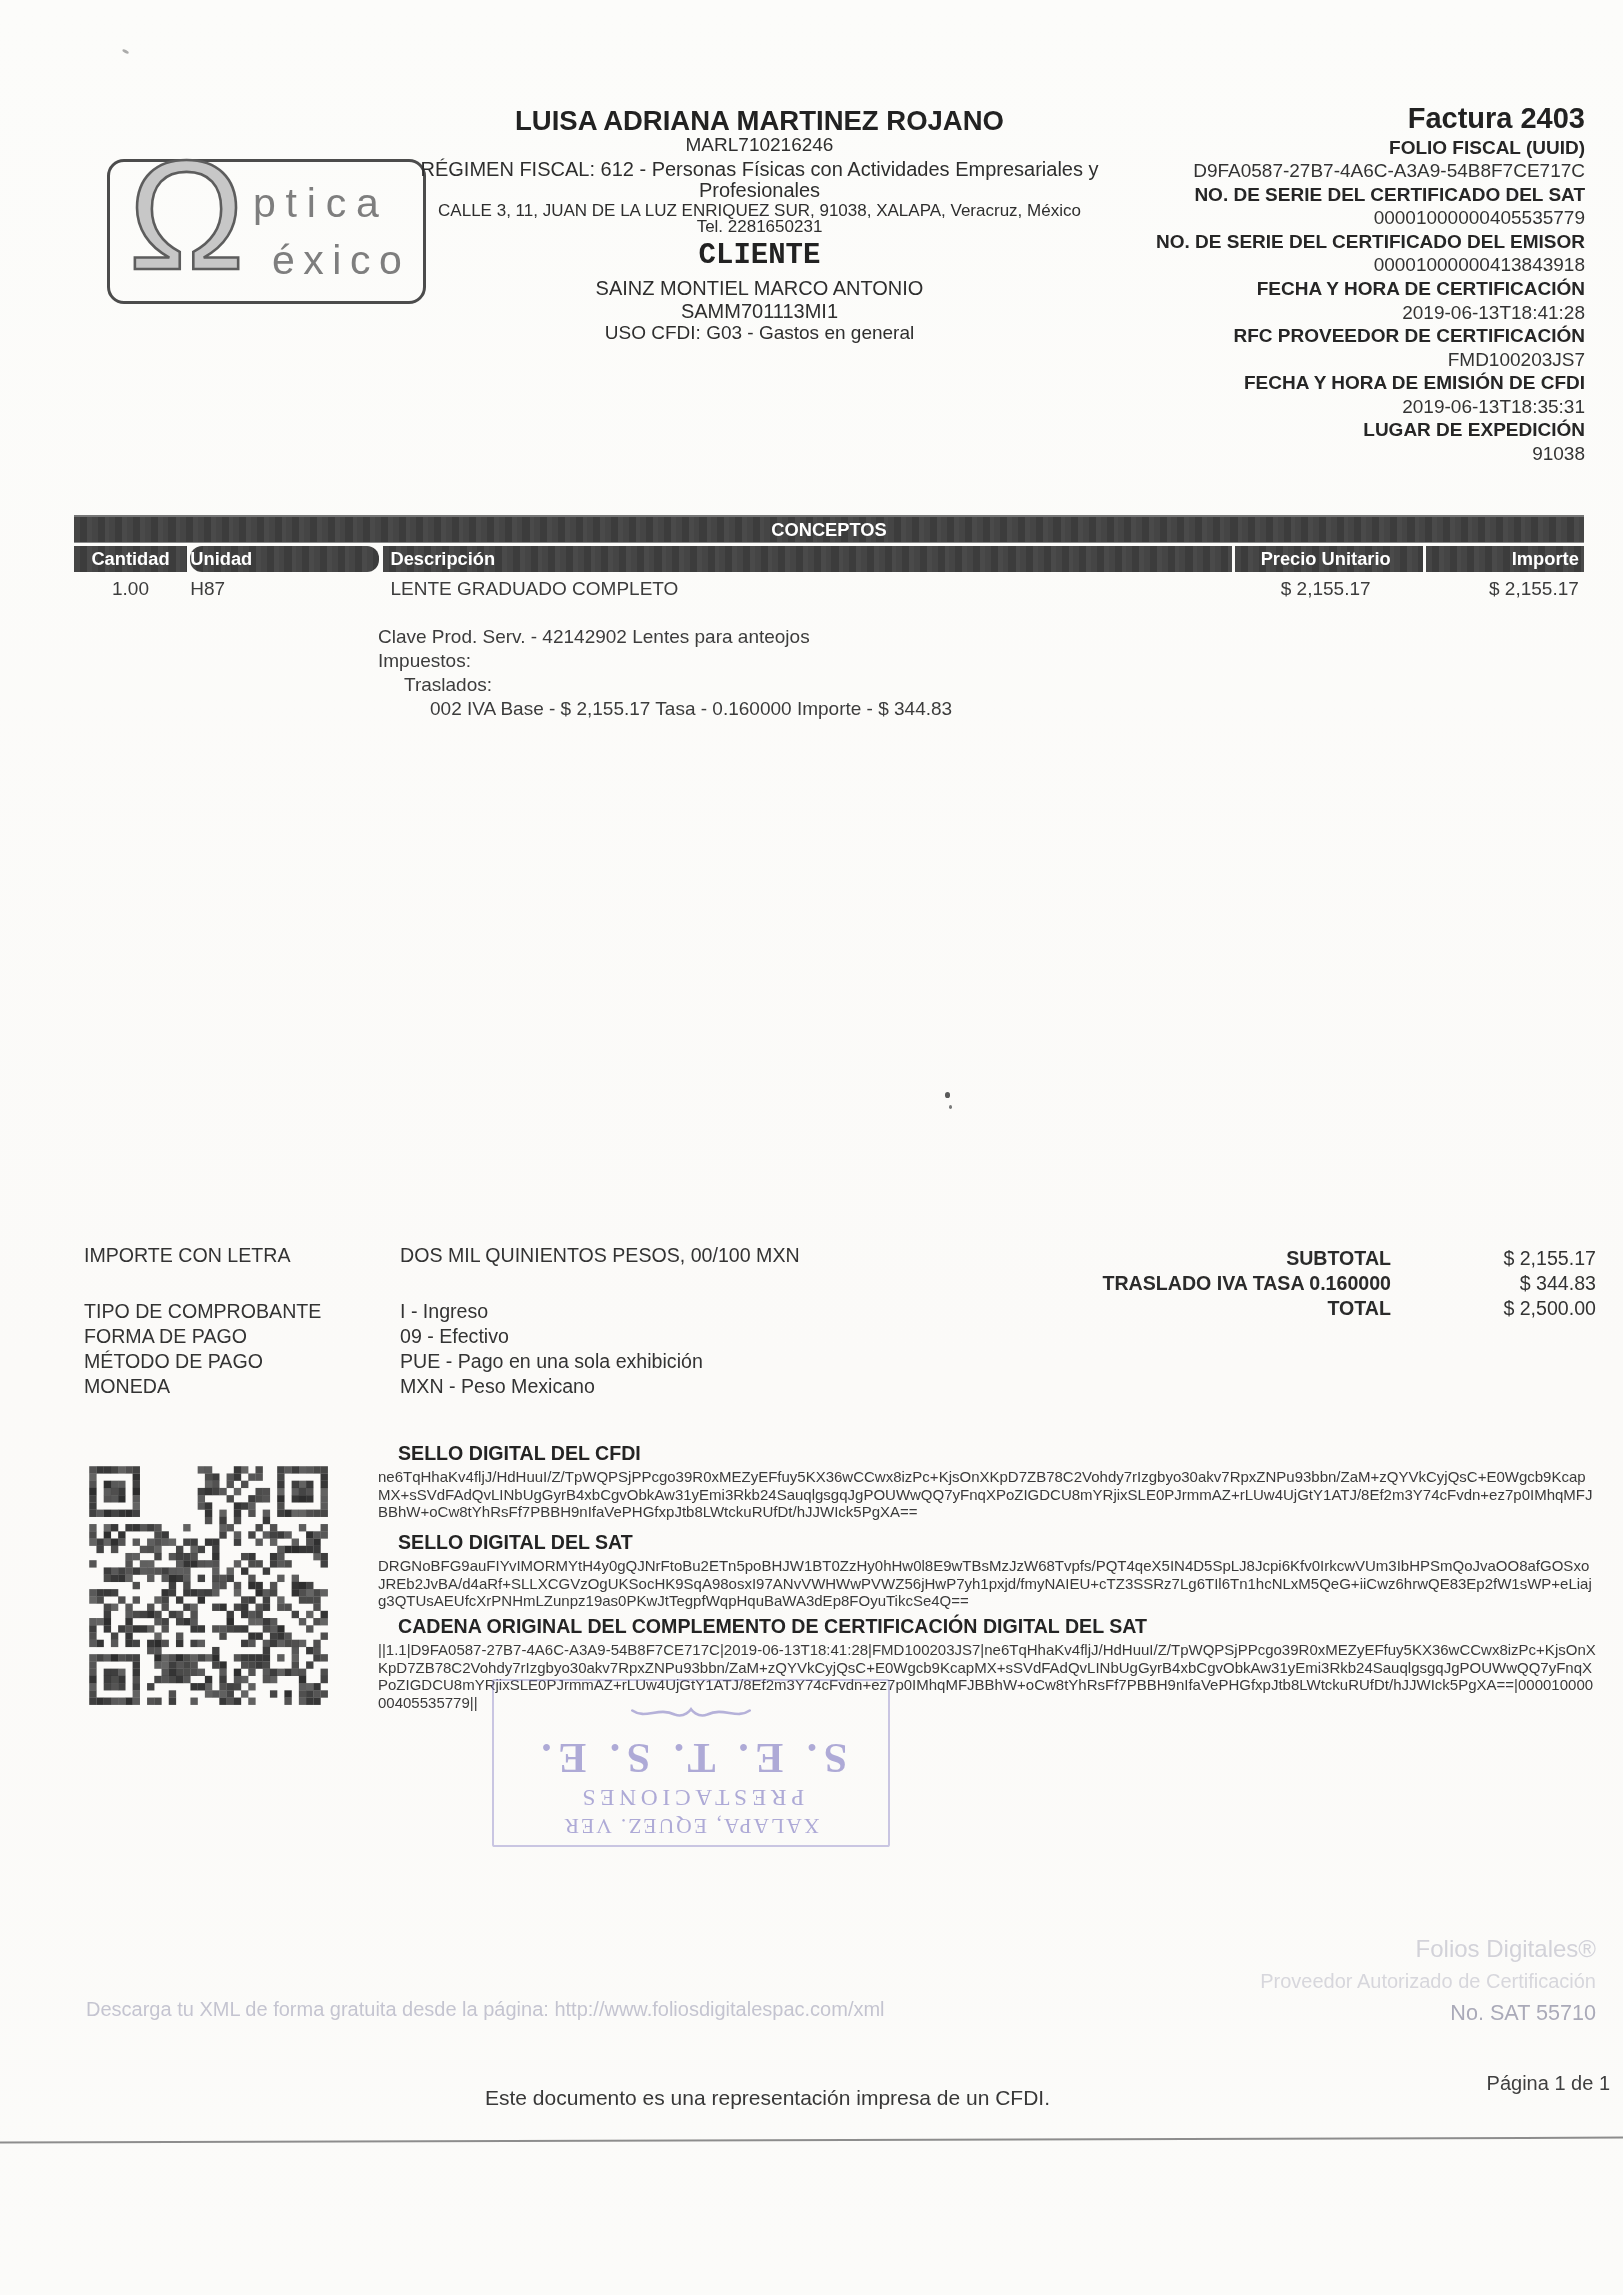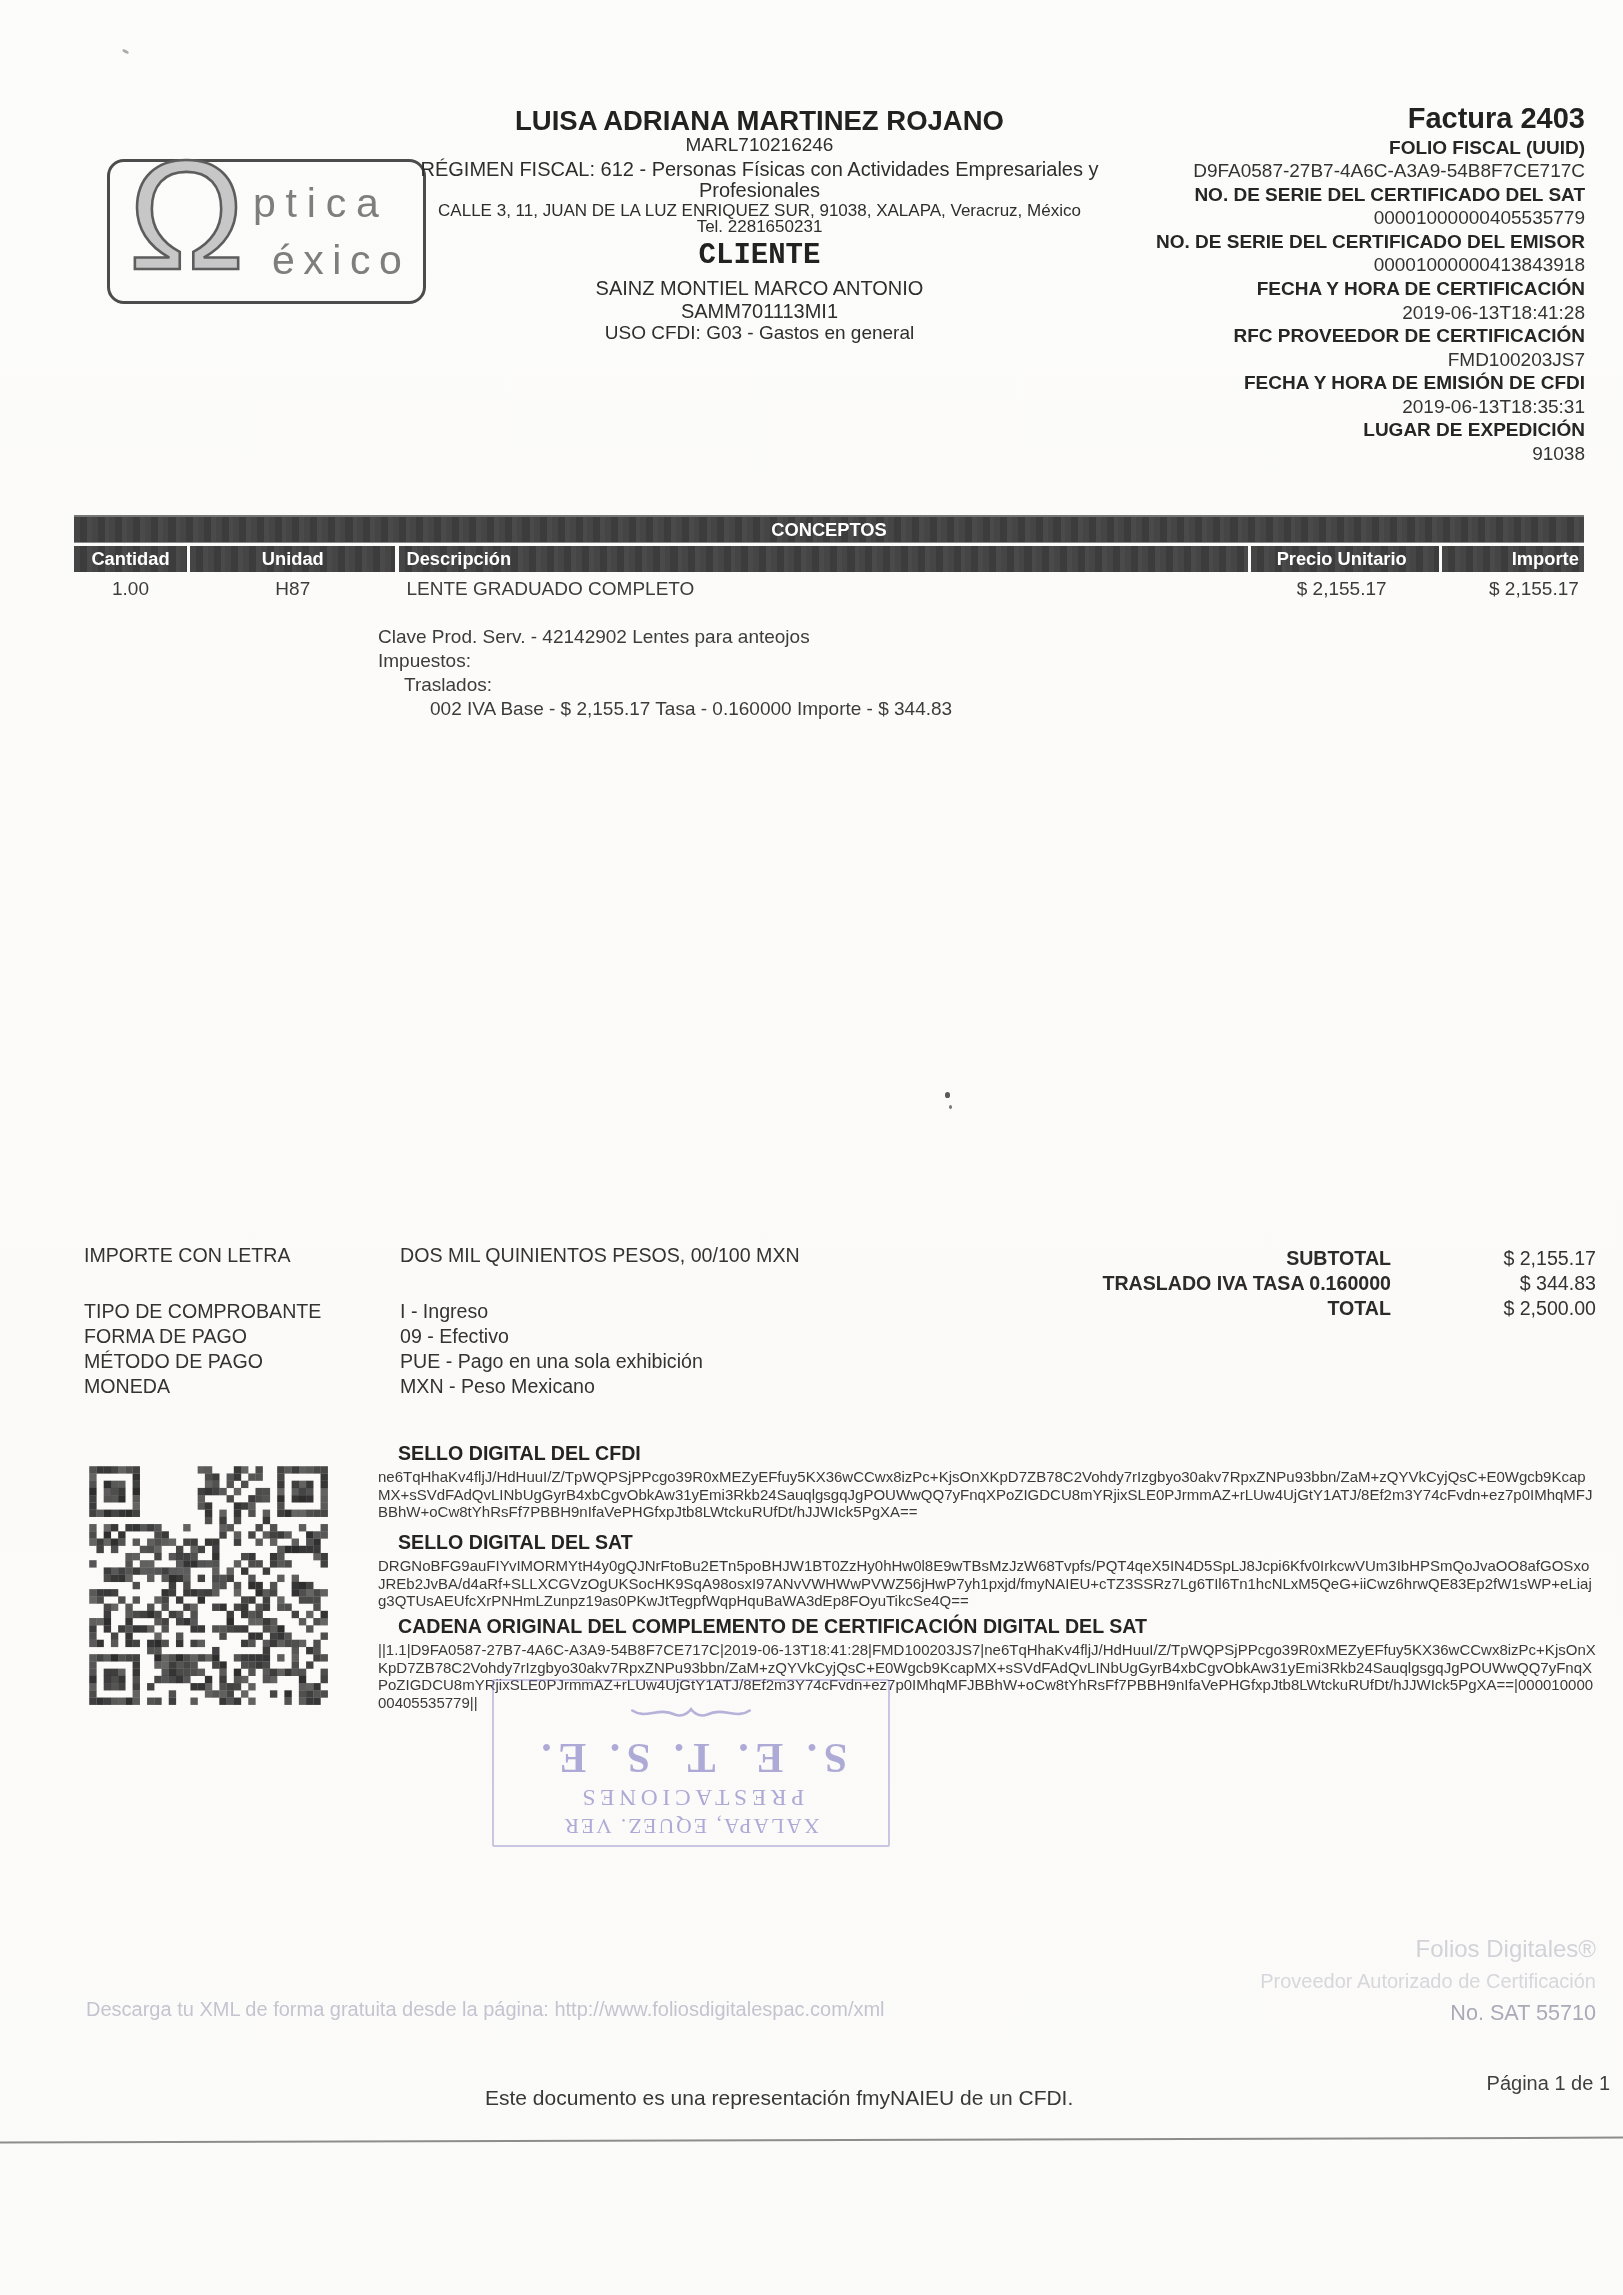--- a/index.html
+++ b/index.html
@@ -36,21 +36,21 @@
   .hr-val{font-size:19px;color:#333;}
   
   .tbl{left:74px;top:515px;width:1510px;}
   .bar-noise{background:repeating-linear-gradient(90deg,#454545 0 5.9px,#3c3c3c 5.9px 13px,#4a4a4a 13px 17.7px);
     color:#fff;font-weight:bold;}
   .bar1{position:relative;height:25px;font-size:18.3px;text-align:center;line-height:25px;
     border-top:2px solid #777;border-bottom:1.3px solid #888;}
   .bar2{position:relative;margin-top:3.3px;display:flex;gap:3.3px;height:26px;font-size:18.3px;line-height:26px;}
   .bar2 .c{height:100%;}
   .c1{width:113px;text-align:center;}
-  .c2{width:205px;text-align:center;}
+  .c2{width:189px;border-radius:12px;}
   .c3{width:849px;text-align:left;padding-left:7.9px;box-sizing:border-box;}
   .c4{width:188px;text-align:center;padding-right:6.5px;box-sizing:border-box;}
   .c5{flex:1;text-align:right;padding-right:5.2px;box-sizing:border-box;}
   .trow{position:relative;margin-top:5.9px;display:flex;gap:3.3px;font-size:19px;color:#3c3c3c;}
   .details{position:relative;margin-top:25px;margin-left:304px;font-size:19px;color:#3c3c3c;line-height:24px;}
   .ind1{padding-left:26px;}
   .ind2{padding-left:52px;}
   
   .sum-lab{left:84px;width:327px;font-size:19.6px;color:#333;}
   .sum-val{left:400px;width:589px;font-size:19.6px;color:#333;}
@@ -710,18 +710,18 @@
         <path d="M5,16 C25,2 45,22 70,10 C85,4 95,18 95,18 C95,18 105,4 120,10 C145,22 165,2 185,16" fill="none" stroke="rgba(124,116,192,0.55)" stroke-width="4" stroke-linecap="round"></path>
       </svg>
     </div>
   </div>
 
   <div class="abs faint-dl">Descarga tu XML de forma gratuita desde la página: http://www.foliosdigitalespac.com/xml</div>
   <div class="abs faint-r fr1">Folios Digitales®</div>
   <div class="abs faint-r fr2">Proveedor Autorizado de Certificación</div>
   <div class="abs faint-r fr3">No. SAT 55710</div>
 
-  <div class="abs legend">Este documento es una representación fmyNAIEU de un CFDI.</div>
+  <div class="abs legend">Este documento es una representación impresa de un CFDI.</div>
   <div class="abs pagenum">Página 1 de 1</div>
   <div class="abs scanline"></div>
 
 </div>
 
 
 </body></html>

